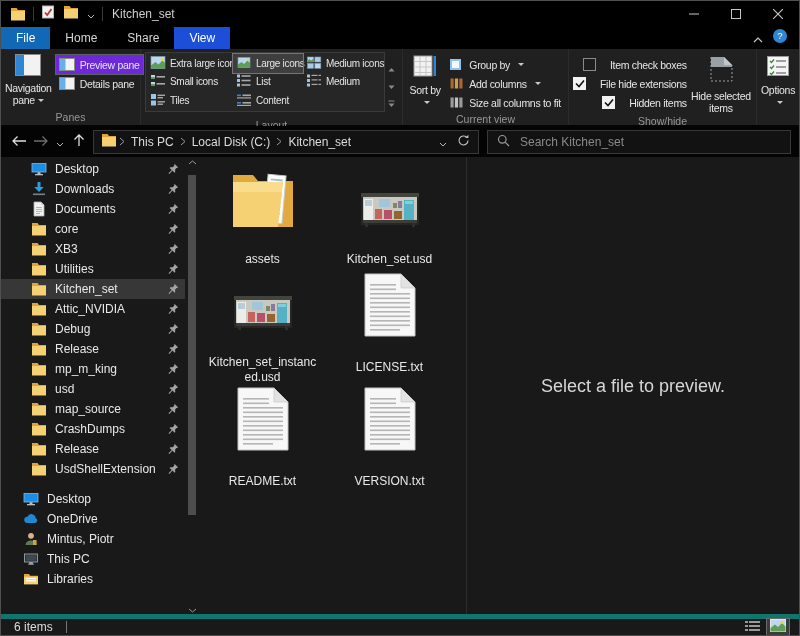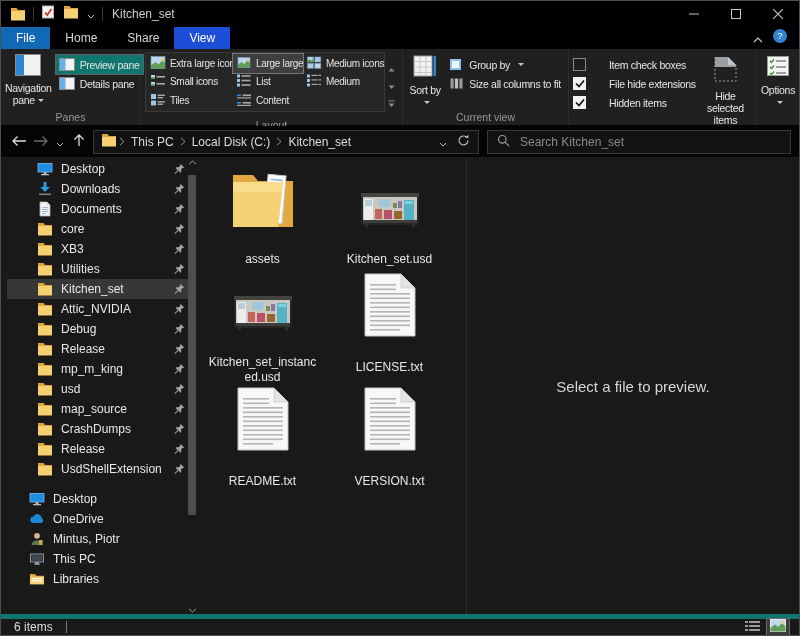--- a/index.html
+++ b/index.html
@@ -23,63 +23,63 @@
   .tabrow-right{margin-left:auto;display:flex;align-items:center;gap:10px;padding-right:12px;}
   
   .ribbon{position:absolute;left:0;top:48px;width:100%;height:77px;background:#202020;display:flex;border-bottom:1px solid #050505;}
   .rgroup{display:flex;flex-direction:column;border-right:1px solid #2c2c2c;height:100%;}
   .rgroup .grp-content{flex:1;display:flex;padding:3px 4px 0 4px;}
   .rgroup .grp-label{height:15px;text-align:center;color:#989898;font-size:10.5px;line-height:14px;}
   .bigbtn{width:54px;display:flex;flex-direction:column;align-items:center;text-align:center;padding-top:2px;}
   .bigbtn .lbl{font-size:10.5px;line-height:1.15;margin-top:2px;letter-spacing:-0.3px;}
   .smallcol{display:flex;flex-direction:column;padding-top:3px;}
   .smallbtn{height:19px;display:flex;align-items:center;gap:5px;padding:0 3px;font-size:10.5px;letter-spacing:-0.3px;white-space:nowrap;color:#e4e4e4;}
-  .smallbtn.hl{background:#0f766e;outline:1px solid #5f5f5f;}
+  .smallbtn.hl{background:#6d28d9;outline:1px solid #5f5f5f;}
   .smallbtn .sicon{display:flex;width:16px;justify-content:center;}
   .caret{display:inline-block;width:0;height:0;border-left:3px solid transparent;border-right:3px solid transparent;border-top:3.5px solid #c8c8c8;margin-left:3px;vertical-align:2px;}
   .gallery{background:#262626;border:1px solid #3a3a3a;display:grid;grid-auto-flow:column;
     grid-template-rows:repeat(3,1fr);grid-template-columns:86px 70px 80px;padding:1px;height:60px;}
   .gitem{display:flex;align-items:center;gap:4px;padding:0 3px;font-size:10px;letter-spacing:-0.3px;white-space:nowrap;color:#e4e4e4;}
   .gitem.sel{background:#3e3e3e;outline:1px solid #757575;}
   .garrows{width:13px;display:flex;flex-direction:column;justify-content:space-between;align-items:center;padding:6px 0;}
-  .cbrow{height:19px;display:flex;align-items:center;gap:23px;font-size:10.5px;letter-spacing:-0.3px;white-space:nowrap;}
+  .cbrow{height:19px;display:flex;align-items:center;gap:14px;font-size:10.5px;letter-spacing:-0.3px;white-space:nowrap;justify-content:flex-end;}
   .cb{width:13px;height:13px;background:#1d1d1d;border:1px solid #8a8a8a;display:flex;align-items:center;justify-content:center;}
   .cb.checked{background:#f2f2f2;border-color:#f2f2f2;}
   
   .addressrow{position:absolute;left:0;top:125px;width:100%;height:31px;background:#040404;display:flex;align-items:center;}
   .navbtns{display:flex;align-items:center;gap:2px;padding:0 4px 0 8px;}
   .navbtn{width:20px;height:22px;display:flex;align-items:center;justify-content:center;}
   .breadcrumb-box{flex:1;height:24px;background:#121212;border:1px solid #383838;display:flex;align-items:center;padding:0 4px 0 7px;}
   .crumb{font-size:12px;color:#dcdcdc;padding:0 4px;white-space:nowrap;}
   .crumb-sep{display:flex;padding:0 2px;}
   .bc-right{margin-left:auto;display:flex;align-items:center;gap:10px;padding-right:4px;}
   .search-box{width:304px;height:24px;background:#121212;border:1px solid #383838;display:flex;align-items:center;margin:0 8px;padding-left:9px;gap:8px;}
   .search-box input{background:transparent;border:none;outline:none;color:#cccccc;font-size:12px;font-family:"Liberation Sans",sans-serif;width:250px;}
   .search-box input::placeholder{color:#8a8a8a;}
   
   .bodyarea{position:absolute;left:0;top:156px;width:100%;height:459px;background:#191919;}
   .sidebar{position:absolute;left:0;top:0;width:200px;height:100%;}
-  .sb-list{position:absolute;left:6px;top:2px;width:184px;}
+  .sb-list{position:absolute;left:0;top:2px;width:184px;}
   .sb-row{height:20px;display:flex;align-items:center;padding-left:30px;width:184px;}
   .sb-row.root{padding-left:22px;}
   .sb-row.sel{background:#373737;}
   .sb-row .sbicon{width:16px;display:flex;justify-content:center;margin-right:8px;flex:none;}
   .sb-row .sblabel{font-size:12px;color:#e8e8e8;white-space:nowrap;overflow:hidden;flex:1;}
   .sb-row .pin{display:flex;margin-right:6px;}
   .sb-gap{height:10px;}
   .sb-scroll{position:absolute;right:3px;top:0;width:12px;height:100%;}
   .sb-scroll .arr{position:absolute;left:1px;width:10px;display:flex;justify-content:center;}
   .sb-thumb{position:absolute;left:2px;top:18px;width:8px;height:340px;background:#4d4d4d;}
   .filegrid{position:absolute;left:198px;top:6px;width:254px;display:grid;grid-template-columns:127px 127px;grid-template-rows:104px 118px 104px;}
   .fcell{display:flex;flex-direction:column;align-items:center;}
   .fcell .icon-area{height:74px;display:flex;align-items:flex-end;justify-content:center;}
   .fcell .flabel{margin-top:19px;font-size:12px;color:#e8e8e8;text-align:center;max-width:112px;word-break:break-all;line-height:1.25;}
   .pv-divider{position:absolute;left:465px;top:0;width:1px;height:100%;background:#2d2d2d;}
   .preview{position:absolute;left:466px;top:0;right:0;height:100%;display:flex;align-items:center;justify-content:center;}
-  .preview .pv-msg{font-size:15px;color:#d6d6d6;}
+  .preview .pv-msg{font-size:18px;color:#d6d6d6;}
   
   .statusbar{position:absolute;left:0;bottom:0;width:100%;height:21px;background:#191919;border-top:5px solid #0f766e;display:flex;align-items:center;}
   .sb-count{font-size:12px;color:#dcdcdc;margin-left:13px;}
   .sb-div{width:1px;height:12px;background:#777;margin-left:13px;}
   .sb-views{margin-left:auto;display:flex;align-items:center;gap:4px;padding-right:10px;}
   .viewbtn{width:22px;height:17px;display:flex;align-items:center;justify-content:center;}
   .viewbtn.sel{background:#3c3c3c;outline:1px solid #6a6a6a;}
 </style>
 </head>
 <body>
@@ -236,21 +236,21 @@
                   </g>
                 </svg></span>
               <span>Tiles</span>
             </div>
             <div class="gitem sel">
               <span><svg width="16" height="15" viewBox="0 0 16 15">
                   <rect x="2" y="2.5" width="12" height="10" fill="#bcd7ee" stroke="#7a9ab5" stroke-width="0.7"></rect>
                   <path d="M2 9.5l3.5-2.5 2.5 2 3.5-3.5 2.5 2.5v4.5H2z" fill="#5f9e55"></path>
                   <circle cx="11.5" cy="5" r="1.1" fill="#f2d24c"></circle>
                 </svg></span>
-              <span>Large large</span>
+              <span>Large icons</span>
             </div>
             <div class="gitem">
               <span><svg width="16" height="15" viewBox="0 0 16 15">
                   <g fill="#9ec4e4">
                     <rect x="1" y="1.5" width="3" height="3"></rect>
                     <rect x="1" y="6" width="3" height="3"></rect>
                     <rect x="1" y="10.5" width="3" height="3"></rect>
                   </g>
                   <g fill="#a8a8a8">
                     <rect x="5.5" y="2.2" width="9" height="1.6"></rect>
@@ -334,20 +334,31 @@
         </div>
         <div class="smallcol">
           <div class="smallbtn">
             <span class="sicon">
                 <svg width="15" height="15" viewBox="0 0 15 15">
                   <rect x="1" y="2" width="11" height="11" fill="#8fc3ee"></rect>
                   <rect x="3" y="4" width="7" height="7" fill="#f2f8fd"></rect>
                 </svg>
               </span>
             <span>Group by</span>
+              <span class="caret"></span>
+          </div>
+          <div class="smallbtn">
+            <span class="sicon">
+                <svg width="15" height="15" viewBox="0 0 15 15">
+                  <rect x="1.5" y="2.5" width="3.2" height="10" fill="#a8682f"></rect>
+                  <rect x="5.9" y="2.5" width="3.2" height="10" fill="#d99a4a"></rect>
+                  <rect x="10.3" y="2.5" width="3.2" height="10" fill="#a8682f"></rect>
+                </svg>
+              </span>
+            <span>Add columns</span>
               <span class="caret"></span>
           </div>
           <div class="smallbtn">
             <span class="sicon">
                 <svg width="15" height="15" viewBox="0 0 15 15">
                   <rect x="1.5" y="2.5" width="3.2" height="10" fill="#9a9a9a"></rect>
                   <rect x="5.9" y="2.5" width="3.2" height="10" fill="#c2c2c2"></rect>
                   <rect x="10.3" y="2.5" width="3.2" height="10" fill="#9a9a9a"></rect>
                 </svg>
               </span>

